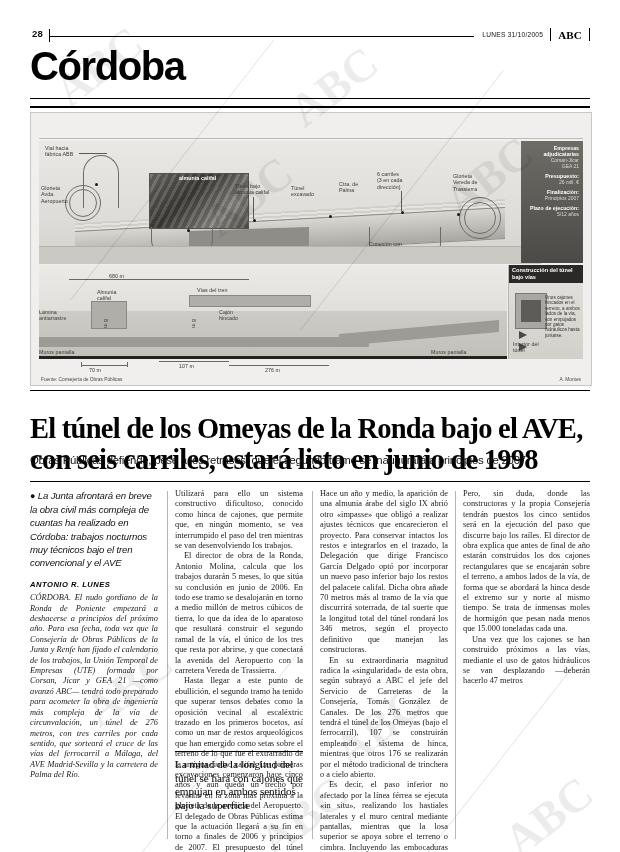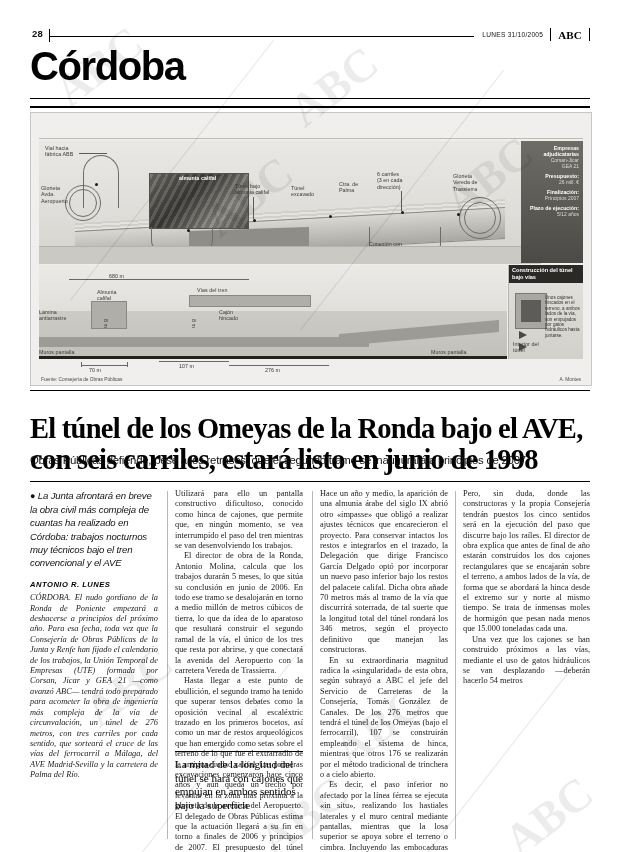--- a/index.html
+++ b/index.html
@@ -289,38 +289,38 @@
         <span>La Junta afrontará en breve la obra civil más compleja de cuantas ha realizado en Córdoba: trabajos nocturnos muy técnicos bajo el tren convencional y el AVE</span>
       </div>
       <div class="byline">ANTONIO R. LUNES</div>
       <div class="bodytxt">
         <p class="first">CÓRDOBA. El nudo gordiano de la Ronda de Poniente empezará a deshacerse a principios del próximo año. Para esa fecha, toda vez que la Consejería de Obras Públicas de la Junta y Renfe han fijado el calendario de los trabajos, la Unión Temporal de Empresas (UTE) formada por Corsan, Jicar y GEA 21 —como avanzó ABC— tendrá todo preparado para acometer la obra de ingeniería más compleja de la vía de circunvalación, un túnel de 276 metros, con tres carriles por cada sentido, que sorteará el cruce de las vías del ferrocarril a Málaga, del AVE Madrid-Sevilla y la carretera de Palma del Río.</p>
       </div>
     </div>
 
     <div class="col c2">
       <div class="bodytxt">
-        <p class="first">Utilizará para ello un pantalla constructivo dificultoso, conocido como hinca de cajones, que permite que, en ningún momento, se vea interrumpido el paso del tren mientras se van desenvolviendo los trabajos.</p>
+        <p class="first">Utilizará para ello un sistema constructivo dificultoso, conocido como hinca de cajones, que permite que, en ningún momento, se vea interrumpido el paso del tren mientras se van desenvolviendo los trabajos.</p>
         <p>El director de obra de la Ronda, Antonio Molina, calcula que los trabajos durarán 5 meses, lo que sitúa su conclusión en junio de 2006. En todo ese tramo se desalojarán en torno a medio millón de metros cúbicos de tierra, lo que da idea de lo aparatoso que resultará construir el segundo ramal de la vía, el único de los tres que resta por abrirse, y que conectará la avenida del Aeropuerto con la carretera Vereda de Trassierra.</p>
         <p>Hasta llegar a este punto de ebullición, el segundo tramo ha tenido que superar tensos debates como la oposición vecinal al escaléxtric trazado en los primeros bocetos, así como un mar de restos arqueológicos que han emergido como setas sobre el terreno de lo que fue el extrarradio de la antigua ciudad califal. Las primeras excavaciones comenzaron hace cinco años y aún queda un trecho por levantar en la zona más próxima a la glorieta de la avenida del Aeropuerto. El delegado de Obras Públicas estima que la actuación llegará a su fin en torno a finales de 2006 y principios de 2007. El presupuesto del túnel rozará los 26 millones de euros y tendrá entre 8 y 9 metros de cota de profundidad.</p>
       </div>
     </div>
 
     <div class="col c3">
       <div class="bodytxt">
         <p class="first">Hace un año y medio, la aparición de una almunia árabe del siglo IX abrió otro «impasse» que obligó a realizar ajustes técnicos que encarecieron el proyecto. Para conservar intactos los restos e integrarlos en el trazado, la Delegación que dirige Francisco García Delgado optó por incorporar un nuevo paso inferior bajo los restos del palacete califal. Dicha obra añade 70 metros más al tramo de la vía que discurrirá soterrada, de tal suerte que la longitud total del túnel rondará los 346 metros, según el proyecto definitivo que manejan las constructoras.</p>
         <p>En su extraordinaria magnitud radica la «singularidad» de esta obra, según subrayó a ABC el jefe del Servicio de Carreteras de la Consejería, Tomás González de Canales. De los 276 metros que tendrá el túnel de los Omeyas (bajo el ferrocarril), 107 se construirán empleando el sistema de hinca, mientras que otros 176 se realizarán por el método tradicional de trinchera o a cielo abierto.</p>
         <p>Es decir, el paso inferior no afectado por la línea férrea se ejecuta «in situ», realizando los hastiales laterales y el muro central mediante pantallas, mientras que la losa superior se apoya sobre el terreno o cimbra. Incluyendo las embocaduras del túnel, la longitud total del mismo será de 680 metros y no tiene parangón.</p>
       </div>
     </div>
 
     <div class="col c4">
       <div class="bodytxt">
         <p class="first">Pero, sin duda, donde las constructoras y la propia Consejería tendrán puestos los cinco sentidos será en la ejecución del paso que discurre bajo los raíles. El director de obra explica que antes de final de año estarán construidos los dos cajones rectangulares que se encajarán sobre el terreno, a ambos lados de la vía, de forma que se abordará la hinca desde el extremo sur y norte al mismo tiempo. Se trata de inmensas moles de hormigón que pesan nada menos que 15.000 toneladas cada una.</p>
-        <p>Una vez que los cajones se han construido próximos a las vías, mediante el uso de gatos hidráulicos se van desplazando —deberán hacerlo 54 metros</p>
+        <p>Una vez que los cajones se han construido próximos a las vías, mediante el uso de gatos hidráulicos se van desplazando —deberán hacerlo 47 metros</p>
       </div>
 
     </div>
 
     <div class="pull">
       <div class="pull-txt">La mitad de la longitud del túnel se hará con cajones que empujan en ambos sentidos bajo la superficie</div>
     </div>
   </div>
 
   <div class="wm" style="left:50px;top:40px;font-size:46px;">ABC</div>

